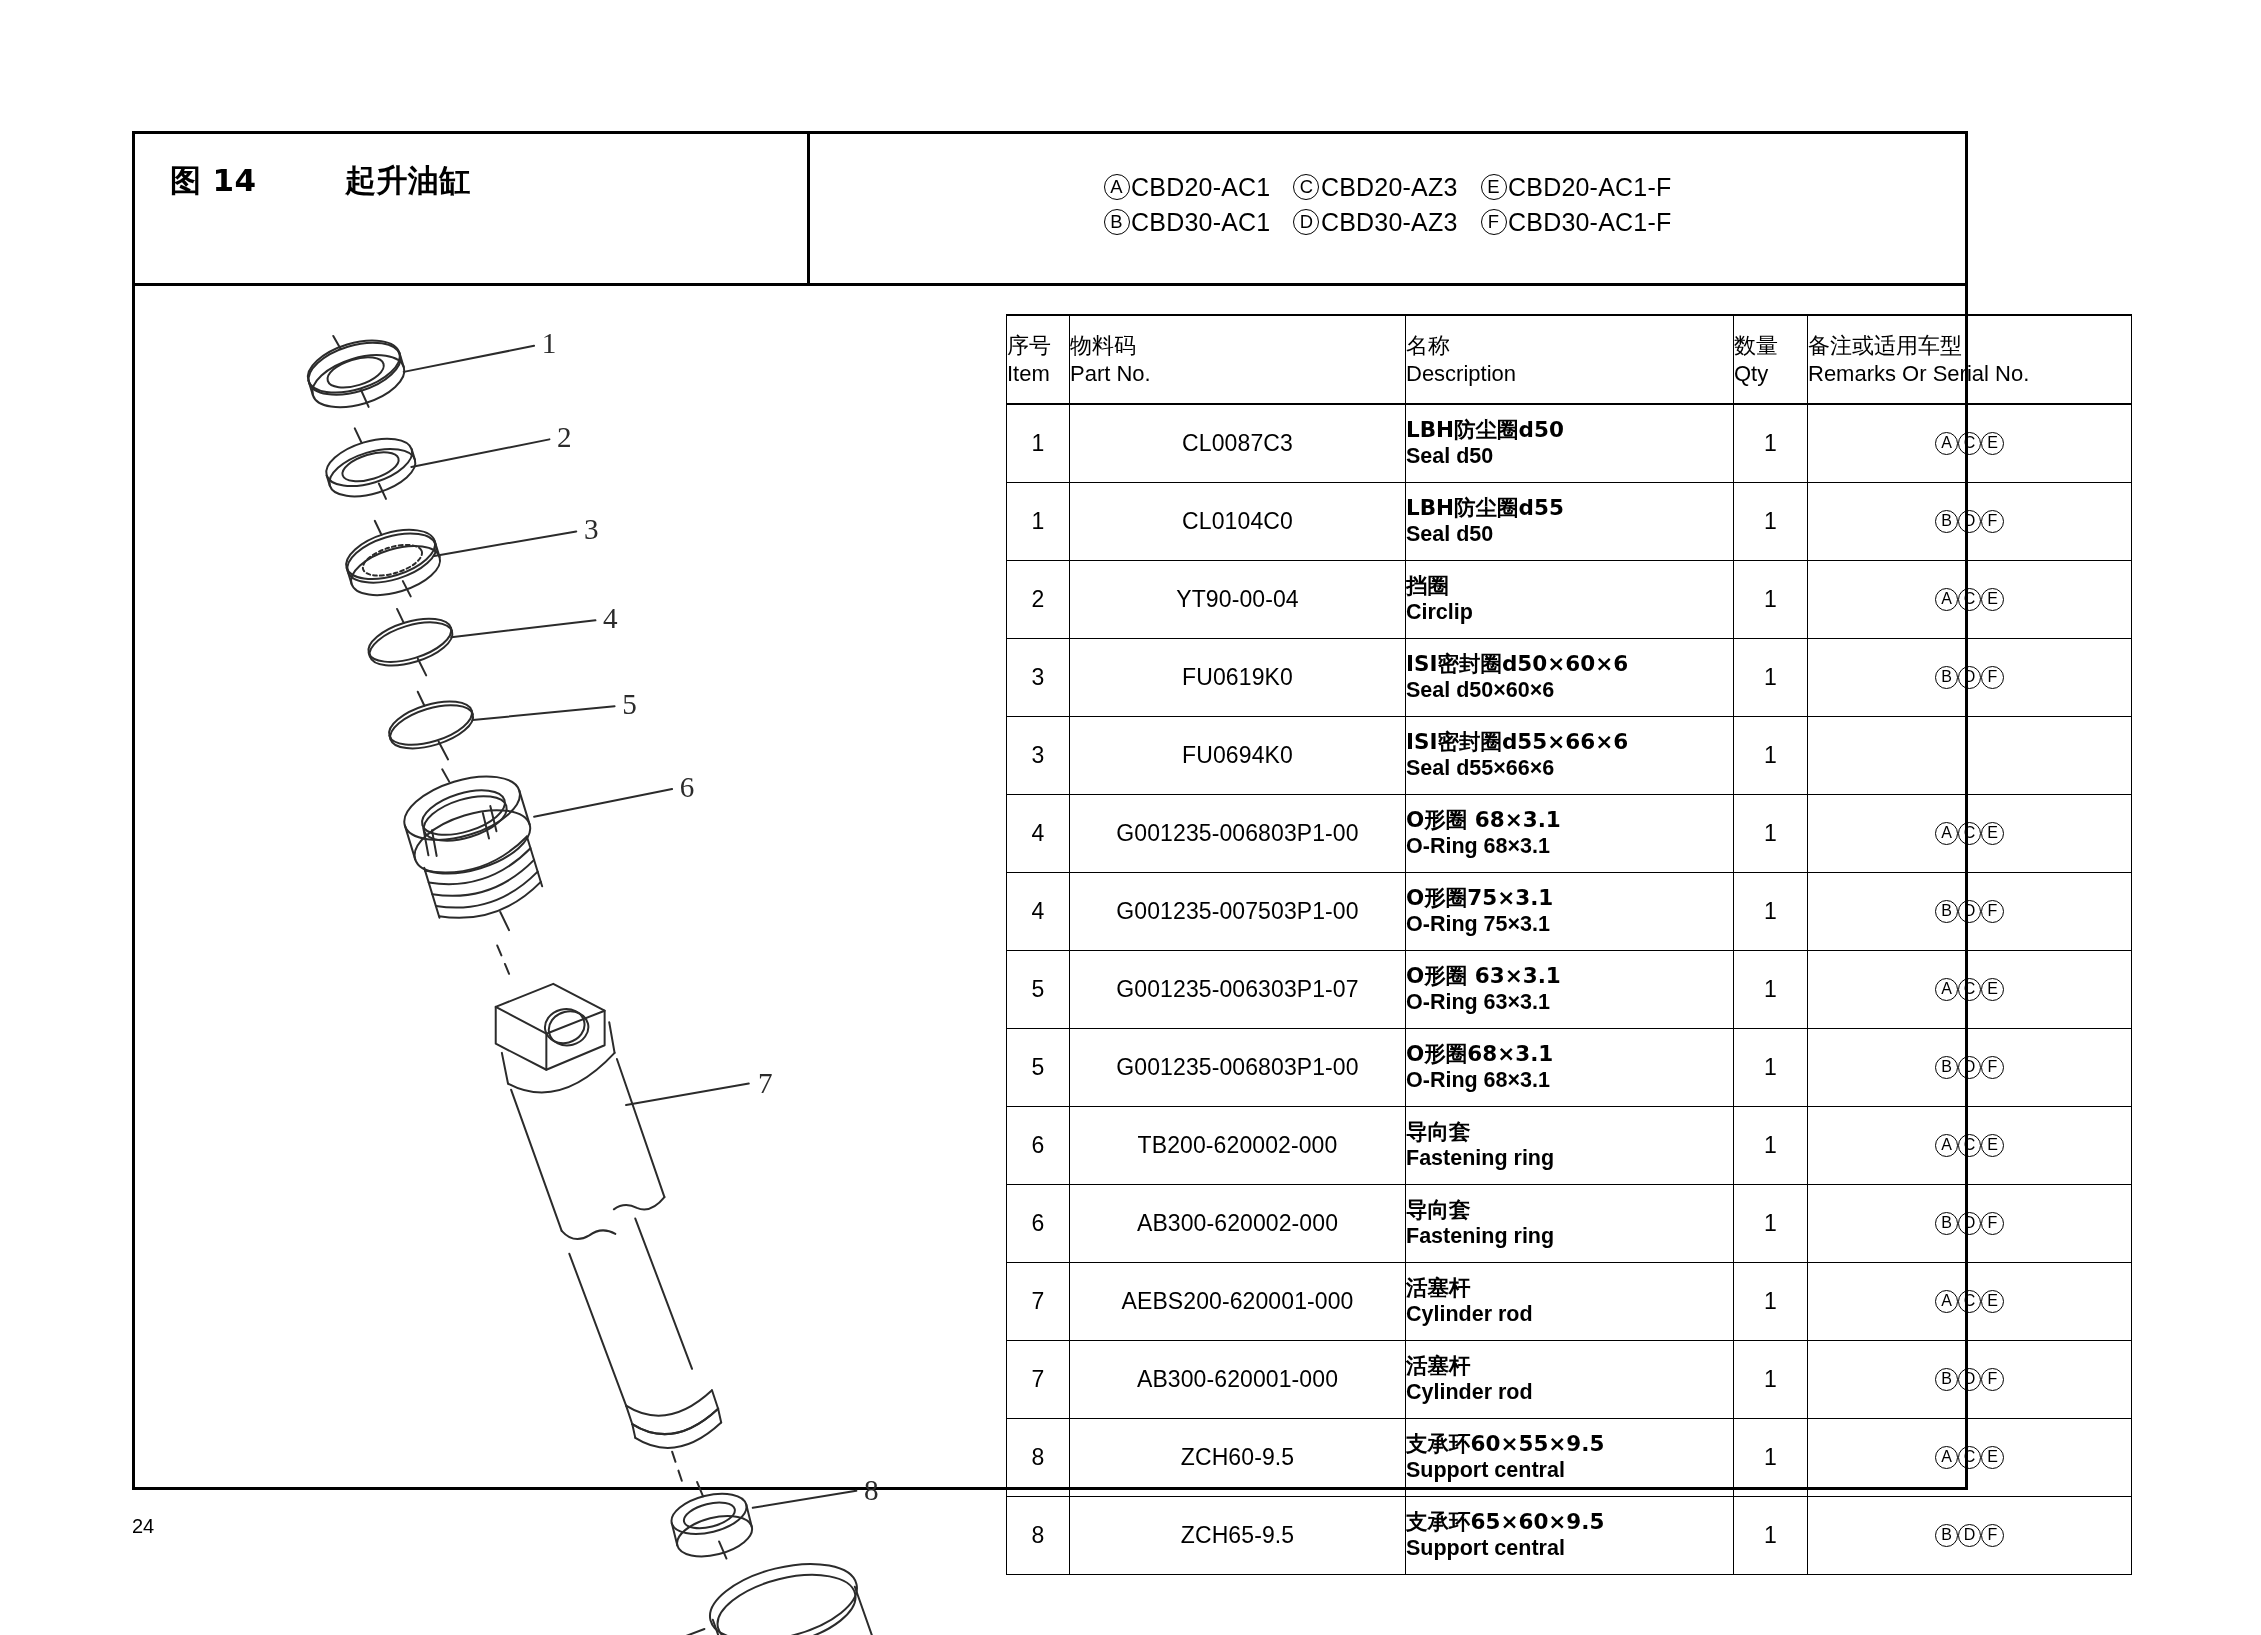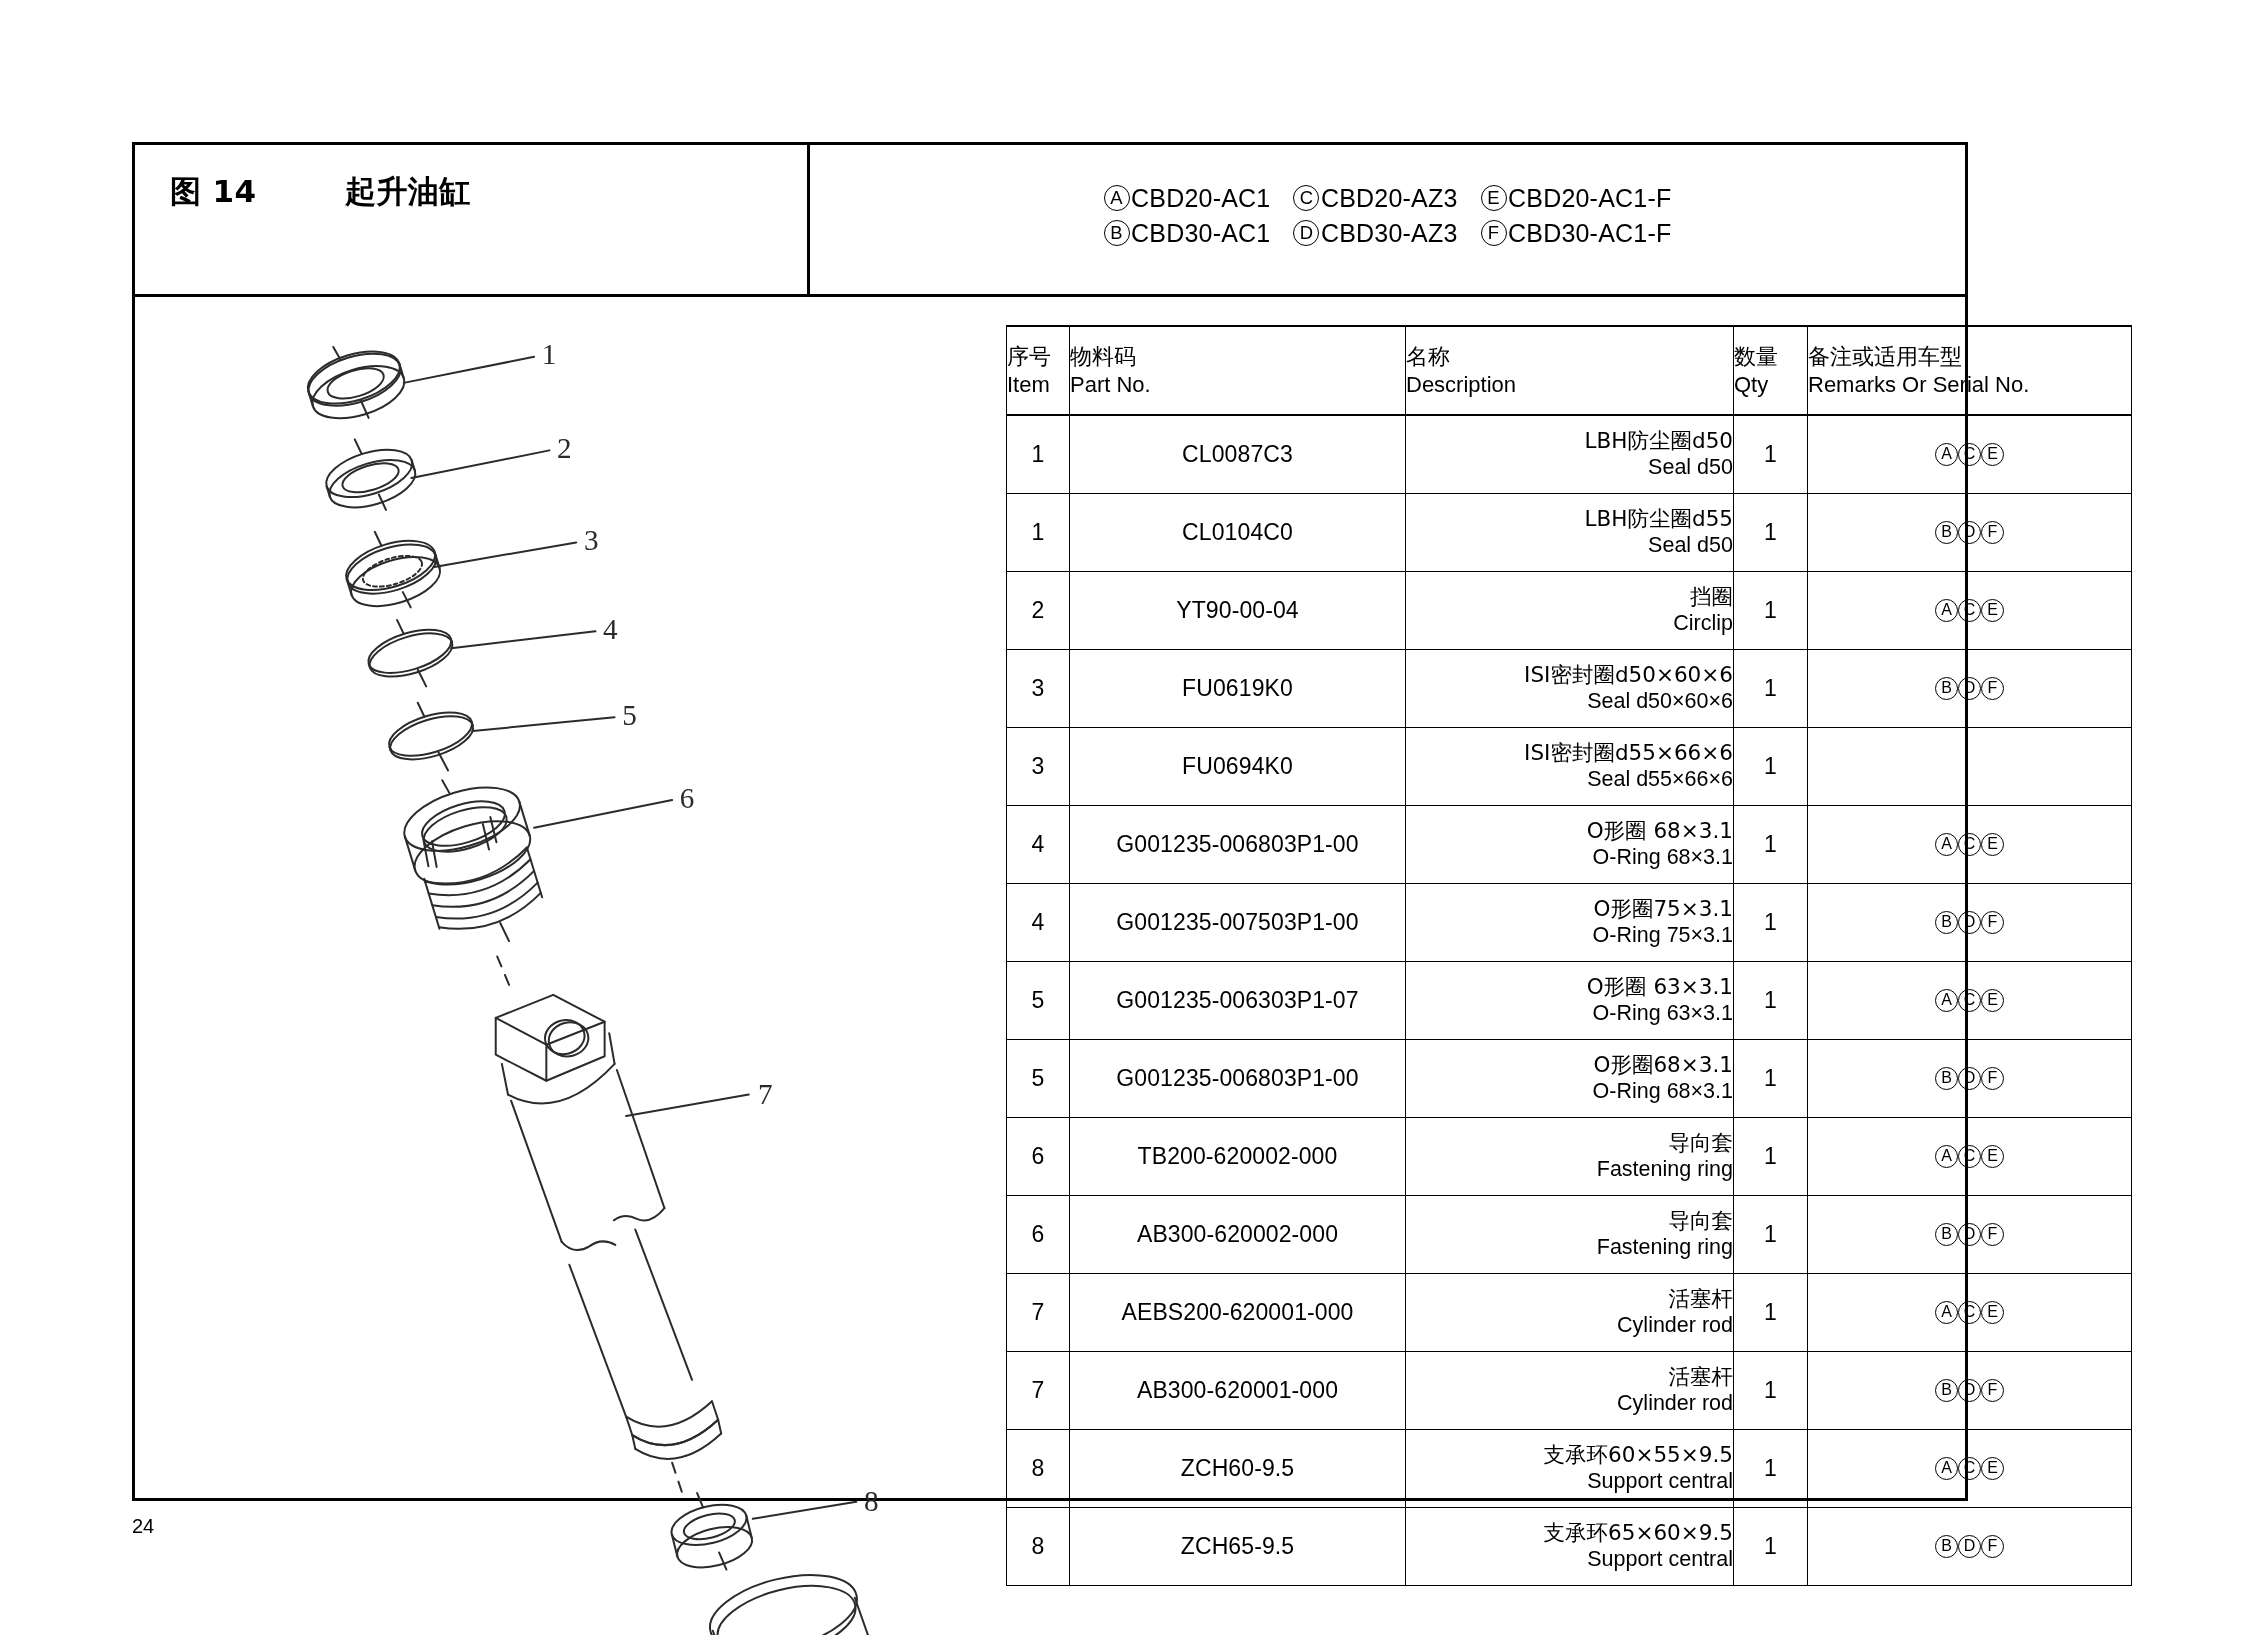--- a/index.html
+++ b/index.html
@@ -13,21 +13,21 @@
     font-family: "Liberation Sans", sans-serif;
     color: #000000;
     position: relative;
     overflow: hidden;
   }
 
   
   #sheet {
     position: absolute;
     left: 132px;
-    top: 142px;
+    top: 131px;
     width: 1836px;
     height: 1359px;
     border: 3.8px solid #000;
     box-sizing: border-box;
     background: #fff;
   }
 
   
   #title-band {
     position: absolute;
@@ -172,23 +172,24 @@
     display: block;
     line-height: 1.25;
   }
 
   td.item-cell   { text-align: center; font-size: 23px; }
   td.part-cell   { text-align: center; font-size: 23px; padding-left: 12.3px; letter-spacing: 0.1px; }
   td.qty-cell    { text-align: center; font-size: 23px; }
   td.rem-cell    { text-align: center; }
 
   td.desc-cell {
-    text-align: right;
+    text-align: left;
     padding-left: 10.7px;
     line-height: 1.22;
+    font-weight: bold;
   }
   .desc-cn {
     font-family: "DejaVu Sans", "Liberation Sans", sans-serif;
     font-size: 21.5px;
     display: block;
     white-space: nowrap;
   }
   .desc-en {
     font-size: 21.5px;
     display: block;

